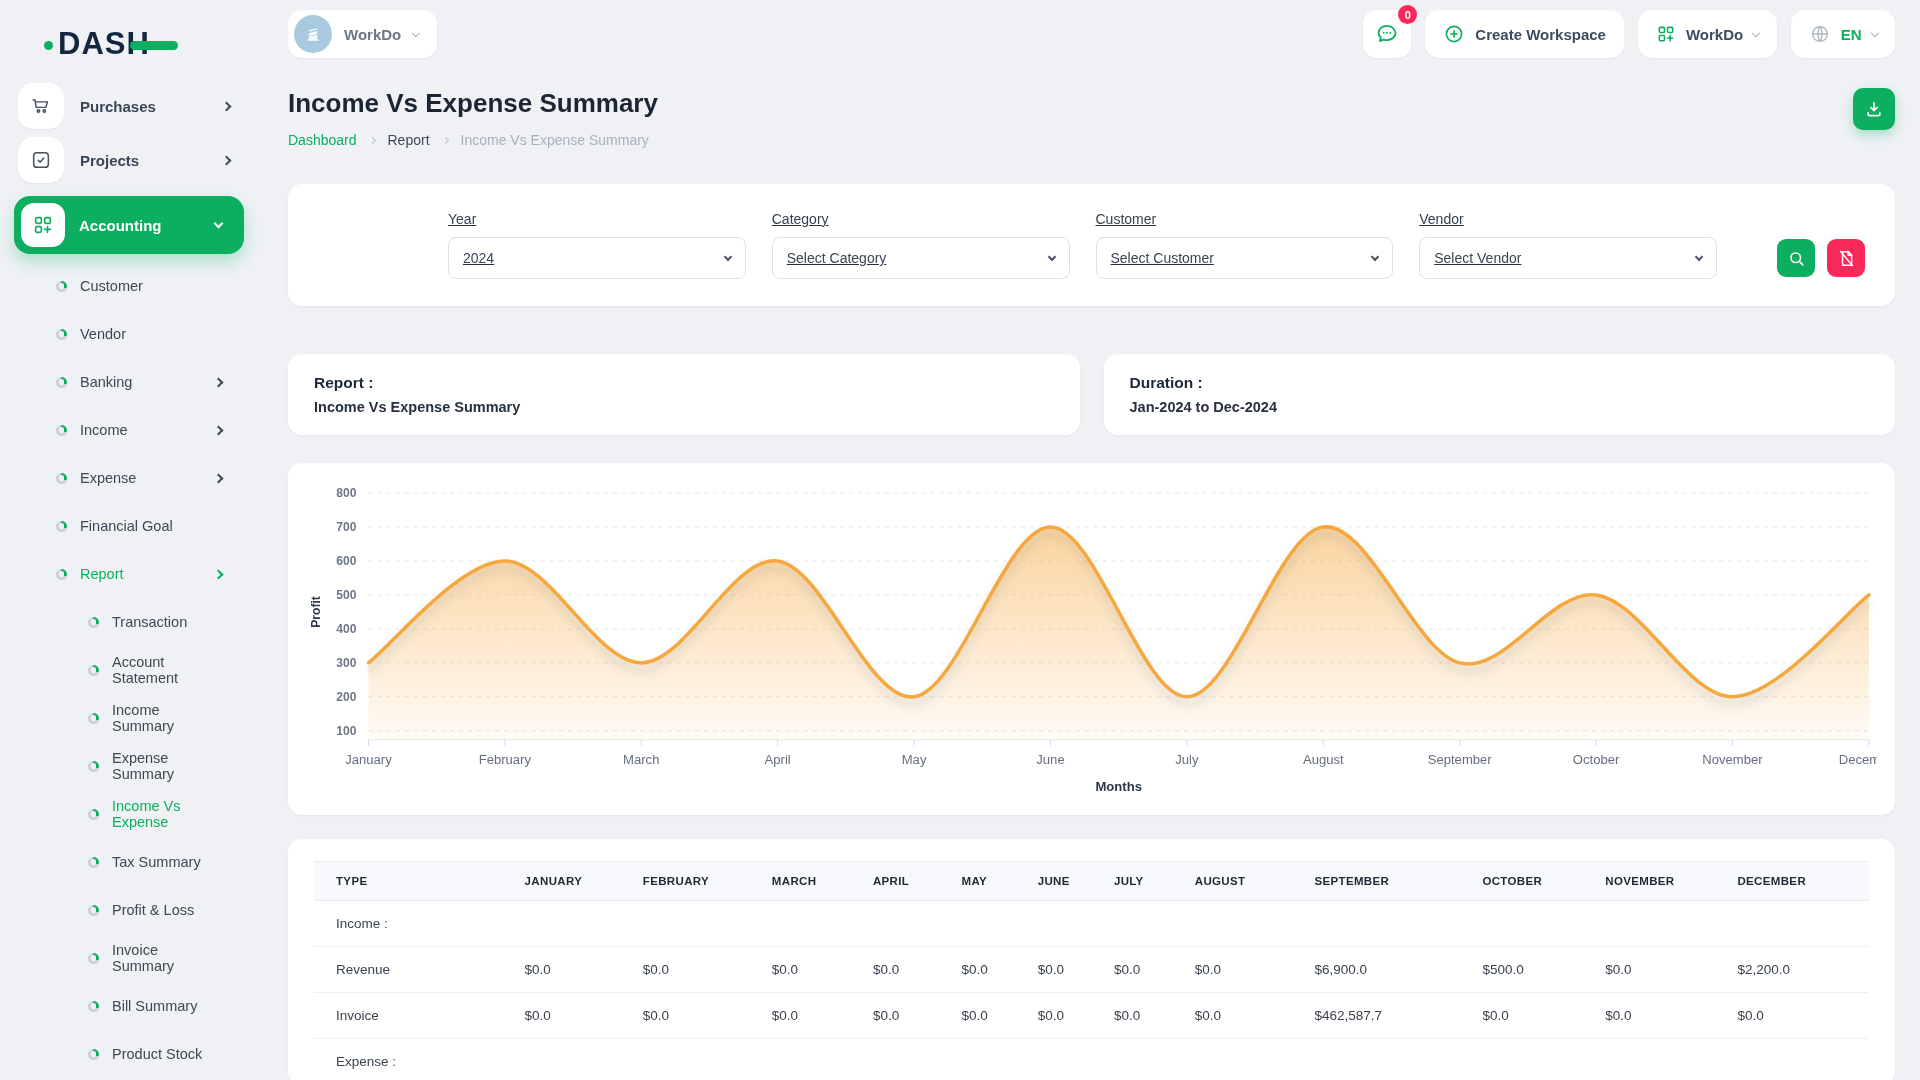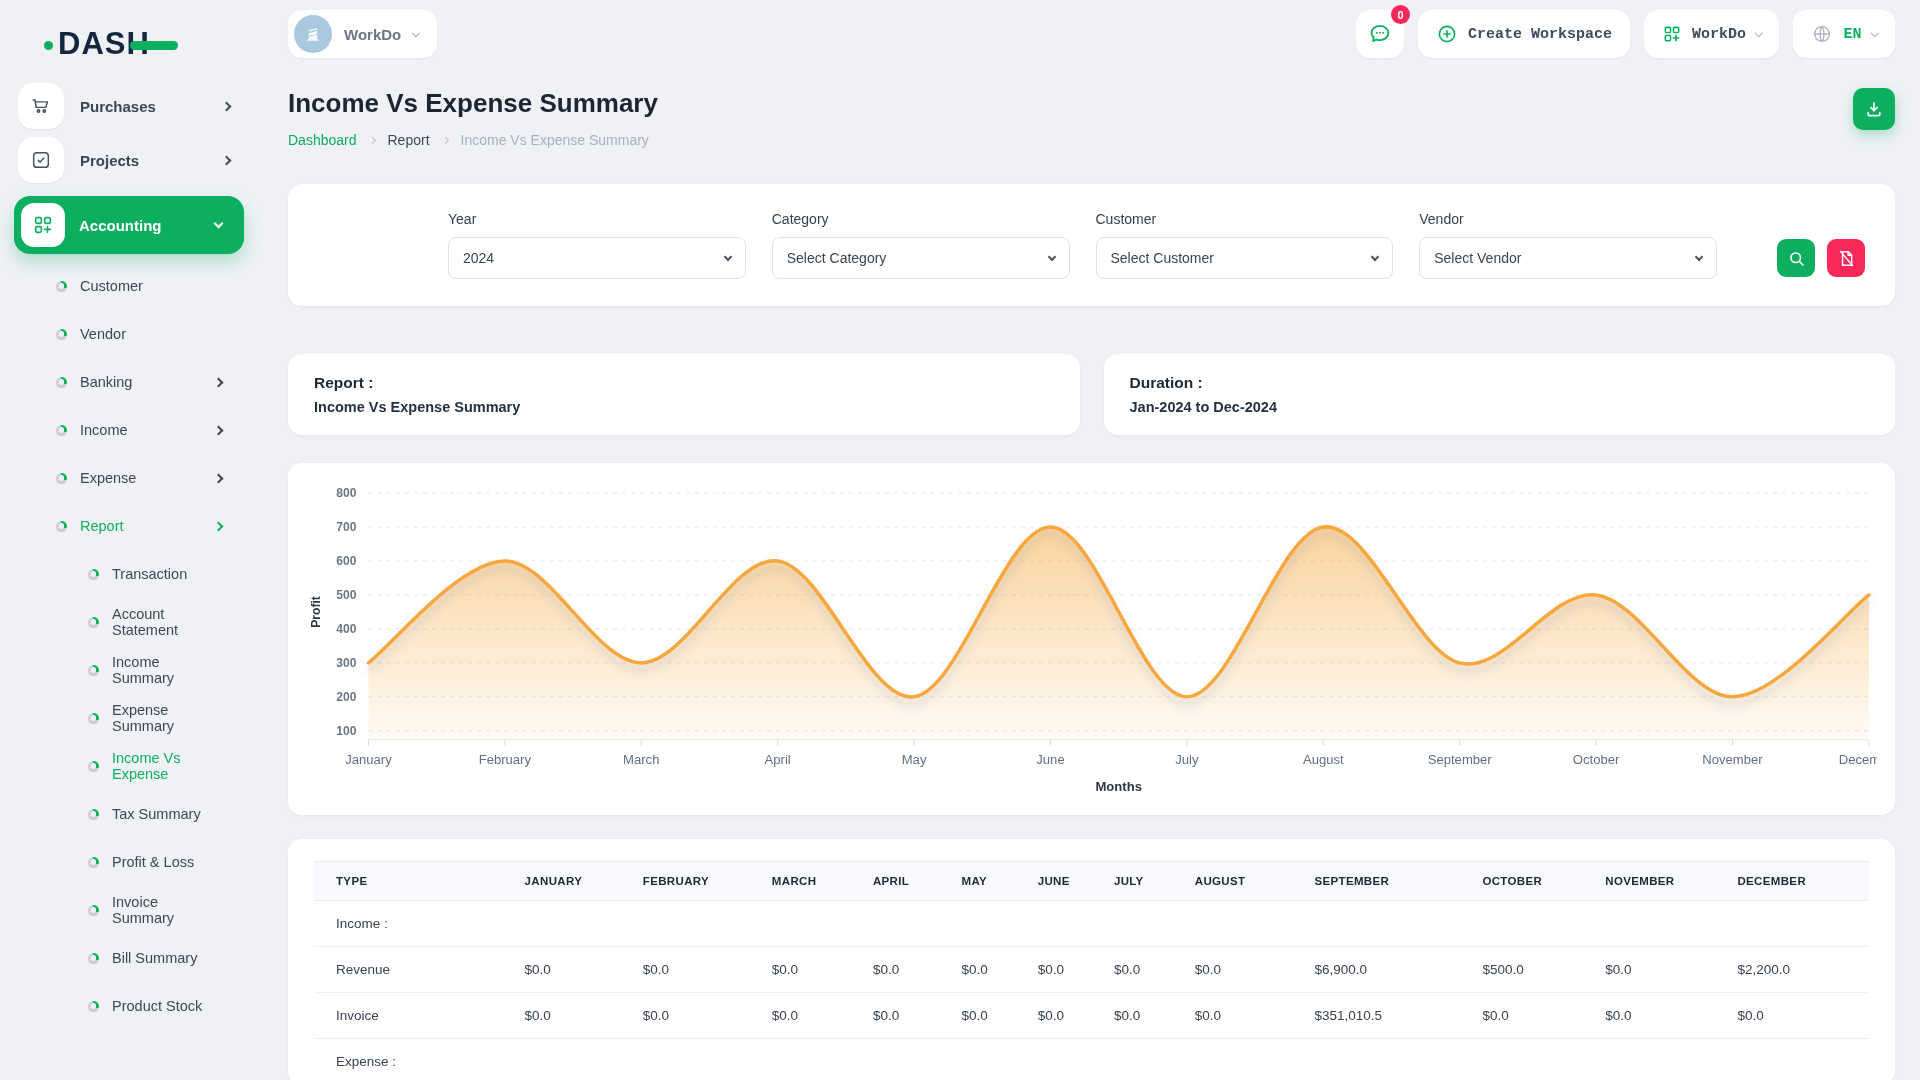--- a/index.html
+++ b/index.html
@@ -62,37 +62,37 @@
           box-shadow:0 1px 2px rgba(16,24,40,.05); cursor:pointer; }
   .workspace-pill { padding:5px 18px 5px 6px; gap:12px; }
   .avatar { width:38px; height:38px; border-radius:50%; background:#a9cade;
             display:flex; align-items:center; justify-content:center; flex:none; }
   .workspace-label { font-size:15px; font-weight:600; color:#6d7787; }
   .topbar-right { display:flex; align-items:center; gap:14px; }
   .icon-pill { width:48px; justify-content:center; position:relative; }
   .badge { position:absolute; top:-5px; right:-6px; min-width:19px; height:19px; padding:0 5px;
            border-radius:10px; background:#f8285a; color:#fff; font-size:11px; font-weight:700;
            display:flex; align-items:center; justify-content:center; }
-  .text-pill { padding:0 18px; gap:10px; font-size:15px; font-weight:600; color:#3e4c5f;font-family:Liberation Mono, monospace; }
+  .text-pill { padding:0 18px; gap:10px; font-size:15px; font-weight:600; color:#3e4c5f; }
   .lang-label { color:#0caf60; font-weight:700; }
 
   .header-row { display:flex; align-items:flex-start; justify-content:space-between; margin-top:30px; }
   .page-title { font-size:26px; font-weight:700; color:#1c2534; margin:0; }
   .breadcrumb { display:flex; align-items:center; gap:13px; margin-top:13px; font-size:14px; }
   .crumb-link { color:#0caf60; cursor:pointer; }
   .crumb-mid { color:#3e4a5a; cursor:pointer; }
   .crumb-current { color:#a9b1bd; }
   .crumb-sep { color:#b9c0ca; width:5px; height:5px; border-width:0 1.8px 1.8px 0; }
   .download-btn { width:42px; height:42px; border-radius:10px; background:#0caf60; border:none;
                   display:flex; align-items:center; justify-content:center; cursor:pointer;
                   box-shadow:0 5px 12px rgba(12,175,96,.3); }
 
   .filter-card { background:#fff; border-radius:14px; margin-top:36px; padding:27px 30px;
                  box-shadow:0 1px 3px rgba(16,24,40,.05); }
-  .filter-row { display:flex; align-items:flex-end; gap:26px; padding-left:130px; }
+  .filter-row { display:flex; align-items:flex-end; gap:26px; padding-left:130px;text-decoration:underline; }
   .filter-field { width:300px; }
   .filter-label { display:block; font-size:14px; color:#333f50; margin-bottom:10px; }
   .select { height:42px; border:1px solid #dde2e9; border-radius:8px; background:#fff;
             display:flex; align-items:center; justify-content:space-between;
             padding:0 14px; font-size:14px; color:#3a4554; cursor:pointer; }
   .select .chev { width:6px; height:6px; color:#4a5466; }
   .filter-actions { display:flex; gap:12px; margin-left:34px; padding-bottom:2px; }
   .sq-btn { width:38px; height:38px; border-radius:9px; border:none; cursor:pointer;
             display:flex; align-items:center; justify-content:center; }
   .search-btn { background:#0caf60; }
@@ -184,20 +184,24 @@
         </div>
         <div class="side-sub-item lvl1">
           <span class="dot"></span>
           <span class="side-sub-label">Income</span>
           <span class="chev"></span>
         </div>
         <div class="side-sub-item lvl1">
           <span class="dot"></span>
           <span class="side-sub-label">Expense</span>
           <span class="chev"></span>
+        </div>
+        <div class="side-sub-item lvl1">
+          <span class="dot"></span>
+          <span class="side-sub-label">Financial Goal</span>
         </div>
         <div class="side-sub-item lvl1 active">
           <span class="dot"></span>
           <span class="side-sub-label">Report</span>
           <span class="chev"></span>
         </div>
         <div class="side-sub-item lvl2">
           <span class="dot"></span>
           <span class="side-sub-label">Transaction</span>
         </div>
@@ -490,21 +494,21 @@
             <tr>
               <td class="first-col">Invoice</td>
               <td>$0.0</td>
               <td>$0.0</td>
               <td>$0.0</td>
               <td>$0.0</td>
               <td>$0.0</td>
               <td>$0.0</td>
               <td>$0.0</td>
               <td>$0.0</td>
-              <td>$351,010.5</td>
+              <td>$462,587.7</td>
               <td>$0.0</td>
               <td>$0.0</td>
               <td>$0.0</td>
             </tr>
             <tr>
               <td colspan="13" class="first-col">Expense :</td>
             </tr>
           </tbody>
       </table>
     </div>

